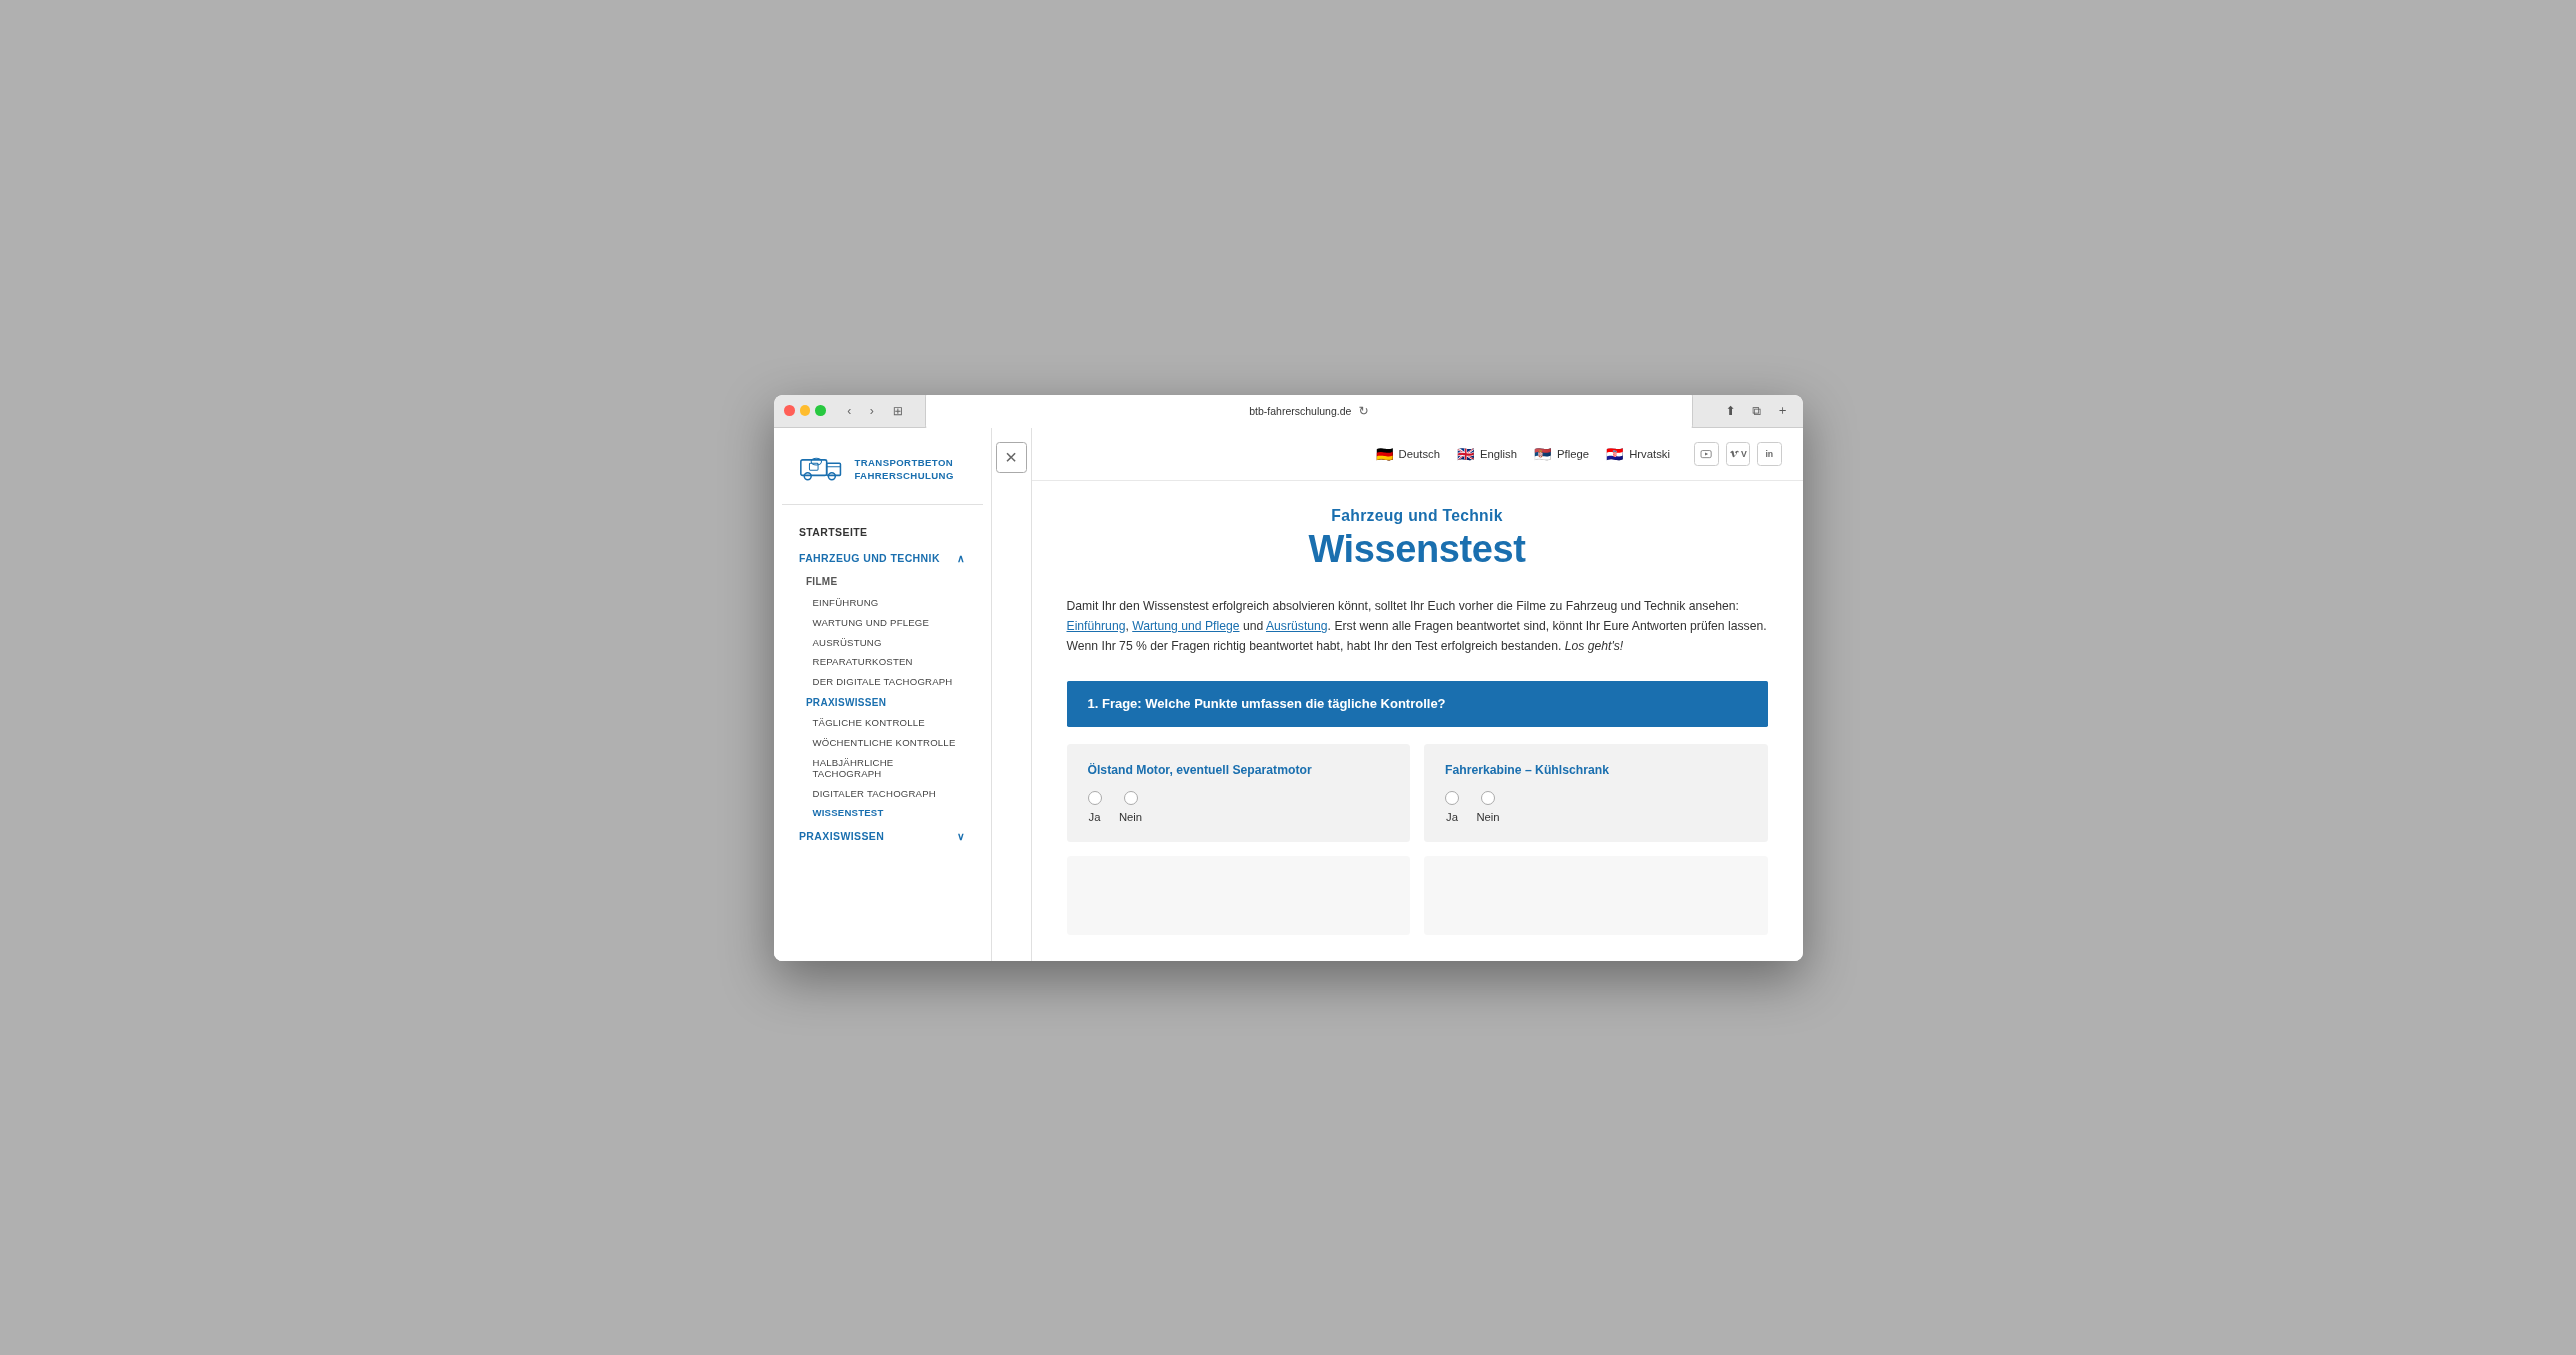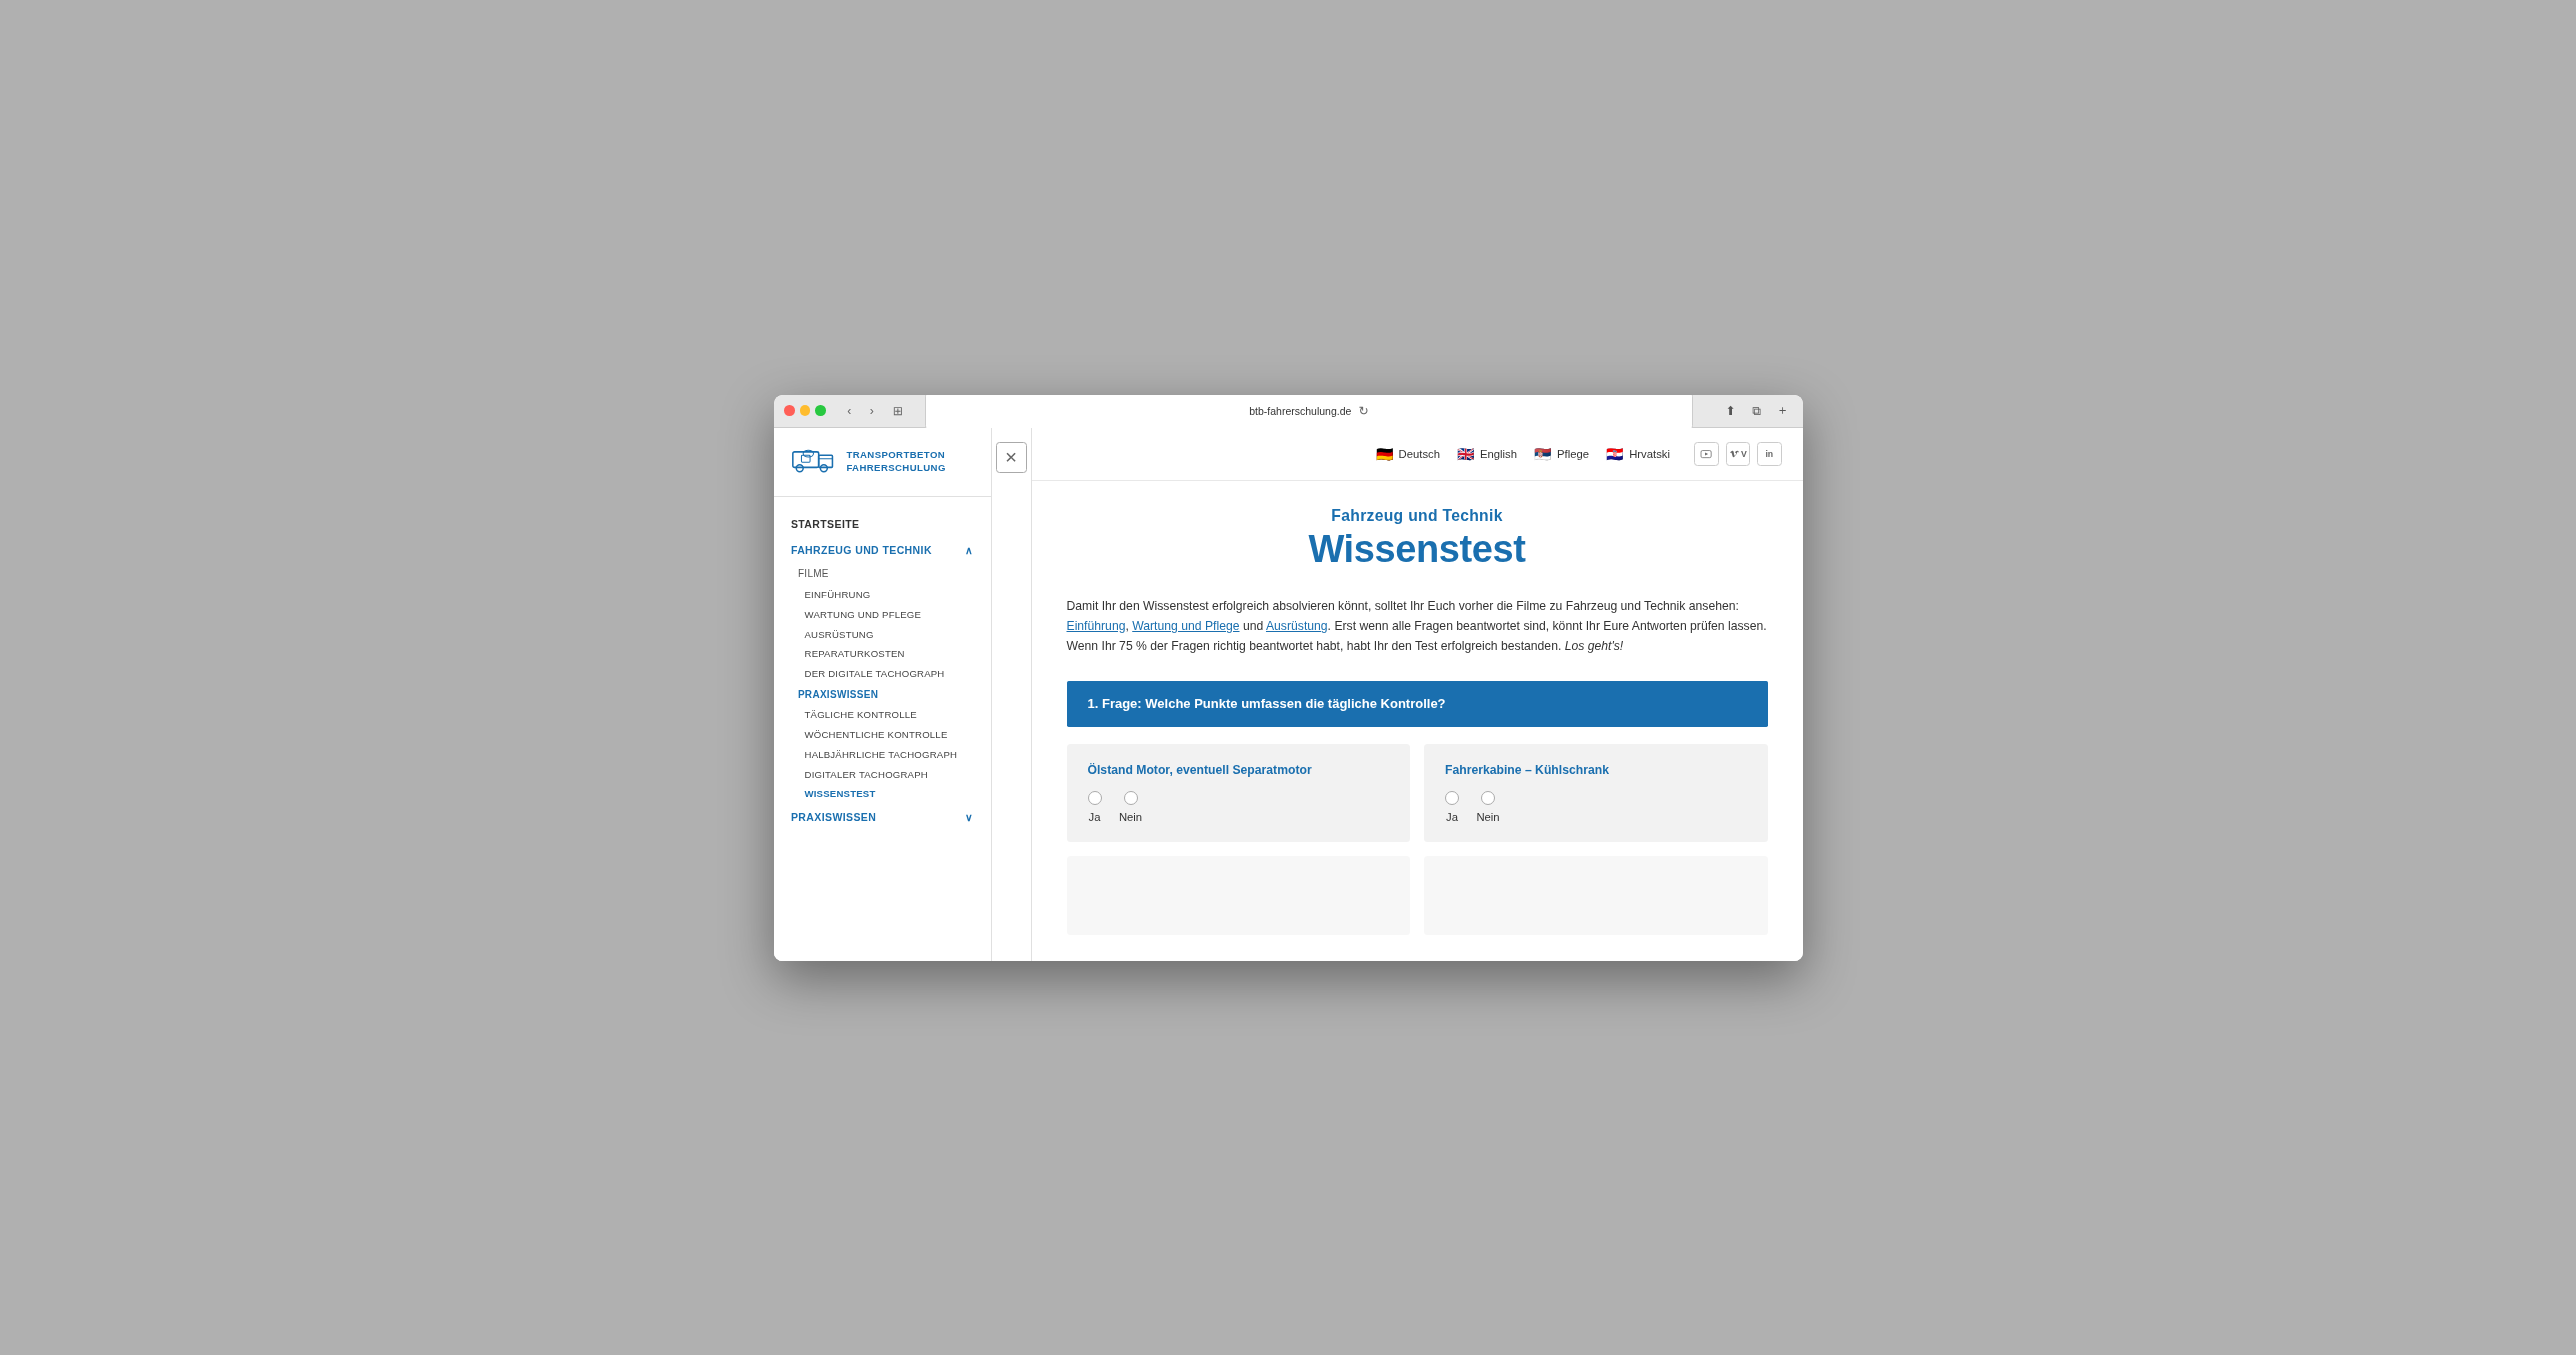--- a/index.html
+++ b/index.html
@@ -111,21 +111,21 @@
       height: calc(100% - 33px);
       background: #fff;
     }
 
     
     .sidebar {
       width: 218px;
       min-width: 218px;
       background: #fff;
       border-right: 0.9px solid #e0e0e0;
-      padding: 0;
+      padding: 8px;
       overflow-y: auto;
     }
 
     .logo-area {
       padding: 17.4px 17.4px;
       border-bottom: 0.9px solid #e0e0e0;
       display: flex;
       align-items: center;
       gap: 10.5px;
     }
@@ -163,21 +163,21 @@
       letter-spacing: 0.4px;
       display: flex;
       align-items: center;
       justify-content: space-between;
       cursor: pointer;
     }
 
     .nav-sub-section {
       padding: 5.2px 17.4px 5.2px 24.4px;
       font-size: 10px;
-      font-weight: 400;
+      font-weight: 700;
       color: #555;
       letter-spacing: 0.3px;
       cursor: pointer;
     }
 
     .nav-sub-item {
       padding: 4.4px 17.4px 4.4px 31px;
       font-size: 9.6px;
       color: #444;
       letter-spacing: 0.2px;

